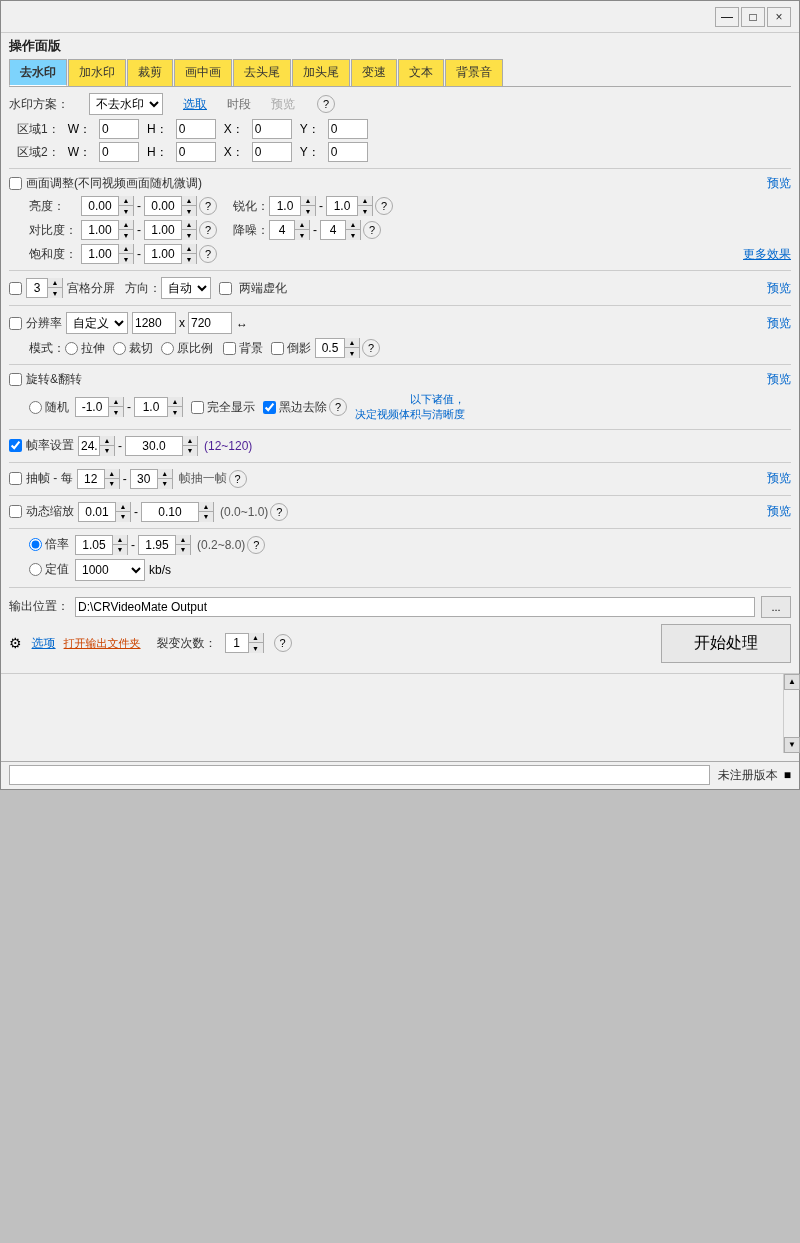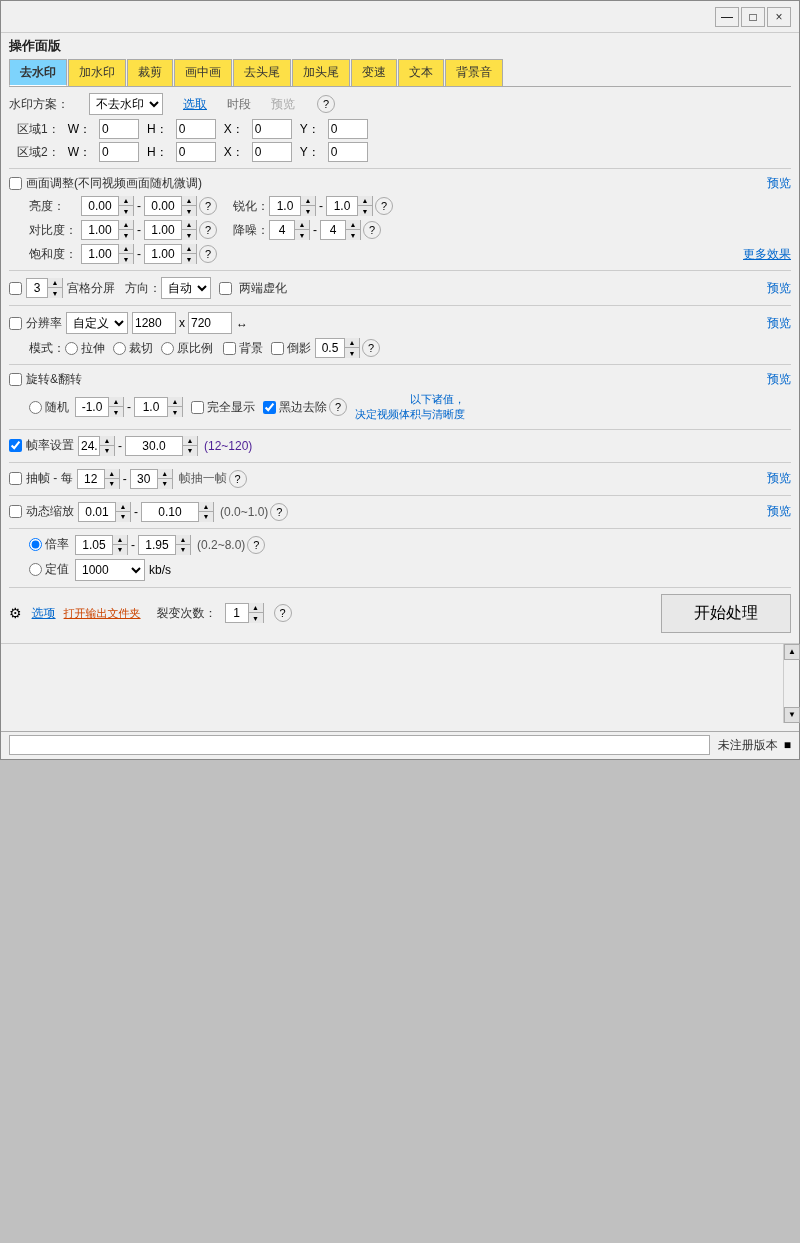--- a/index.html
+++ b/index.html
@@ -655,20 +655,25 @@
         </label>
         <select style="margin-left:6px;width:70px;">
           <option>1000</option>
         </select>
         <span style="margin-left:4px;">kb/s</span>
       </div>
     </div>
 
     <div class="section-divider"></div>
 
+    <div class="output-row">
+      <label>输出位置：</label>
+      <input type="text" class="output-path" value="D:\CRVideoMate Output" style="">
+      <button class="browse-btn">...</button>
+    </div>
 
     <div class="bottom-row">
       <span class="gear-icon">⚙</span>
       <span class="link-blue">选项</span>
       <span class="link-blue orange-text" style="color:#cc4400;">打开输出文件夹</span>
       <label style="margin-left:8px;">裂变次数：</label>
       <div class="spinbox">
         <input type="text" style="width: 22px;" value="1">
         <div class="spinbox-btns">
           <button>▲</button>

